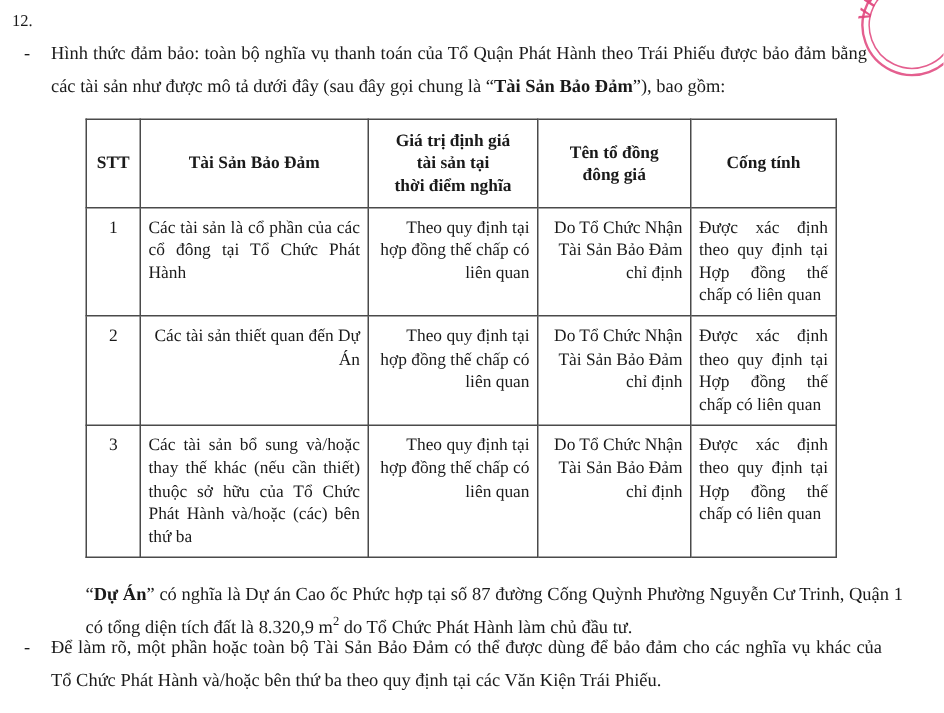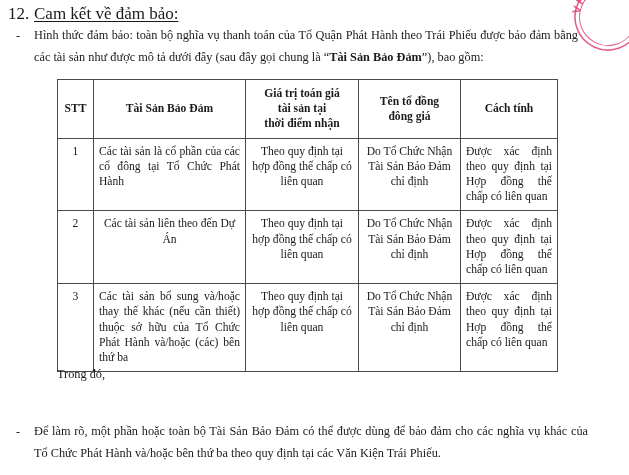--- a/index.html
+++ b/index.html
@@ -26,21 +26,21 @@
   }
 
   
   .heading-row {
     position: absolute;
     left: 8px;
     top: 6px;
     width: 560px;
     display: flex;
     align-items: flex-start;
-    font-size: 17px;
+    font-size: 11px;
     line-height: 16px;
   }
   .heading-num {
     width: 26px;
     flex: 0 0 26px;
   }
   .heading-text {
     text-decoration: underline;
     text-underline-offset: 1.5px;
   }
@@ -113,21 +113,21 @@
   .cell-stt {
     text-align: center;
     vertical-align: top;
     padding-top: 5px;
   }
   .cell-justify {
     text-align: justify;
     text-justify: inter-word;
   }
   .cell-left {
-    text-align: center;
+    text-align: right;
   }
 
   
   .para {
     position: absolute;
     font-size: 12.3px;
     line-height: 22px;
     text-align: justify;
   }
   #trong-do {
@@ -160,79 +160,78 @@
   }
   .stamp svg { display: block; }
 </style>
 </head>
 <body>
 
 <div class="page">
 
   <div class="heading-row">
     <span class="heading-num">12.</span>
-    <span class="heading-text">Cam kết về đảm bảo:</span>
   </div>
 
   <div class="bullet-block" id="intro-block">
     <span class="bullet-mark">-</span>
     <span class="bullet-body"><span>Hình thức đảm bảo: toàn bộ nghĩa vụ thanh toán của Tổ Quận Phát Hành theo Trái Phiếu được bảo đảm bằng các tài sản như được mô tả dưới đây (sau đây gọi chung là “</span><b>Tài Sản Bảo Đảm</b><span>”), bao gồm:</span></span>
   </div>
 
   <table class="asset-table">
     <colgroup>
       <col class="col-stt">
         <col class="col-asset">
         <col class="col-value">
       <col class="col-org">
         <col class="col-calc">
     </colgroup>
     <thead>
       <tr>
         <th>STT</th>
         <th>Tài Sản Bảo Đảm</th>
         <th>
-          <div>Giá trị toán giá</div>
+          <div>Giá trị định giá</div>
           <div>tài sản tại</div>
-          <div>thời điểm nhận</div>
+          <div>thời điểm nghĩa</div>
         </th>
         <th>
           <div>Tên tổ đồng</div>
           <div>đông giá</div>
         </th>
-        <th>Cách tính</th>
+        <th>Cống tính</th>
       </tr>
     </thead>
     <tbody>
       <tr>
         <td class="cell-stt">1</td>
         <td class="cell-justify">Các tài sản là cổ phần của các cổ đông tại Tổ Chức Phát Hành</td>
         <td class="cell-left">Theo quy định tại hợp đồng thế chấp có liên quan</td>
         <td class="cell-left">Do Tổ Chức Nhận Tài Sản Bảo Đảm chỉ định</td>
         <td class="cell-justify">Được xác định theo quy định tại Hợp đồng thế chấp có liên quan</td>
       </tr>
       <tr>
         <td class="cell-stt">2</td>
-        <td class="cell-left">Các tài sản liên theo đến Dự Án</td>
+        <td class="cell-left">Các tài sản thiết quan đến Dự Án</td>
         <td class="cell-left">Theo quy định tại hợp đồng thế chấp có liên quan</td>
         <td class="cell-left">Do Tổ Chức Nhận Tài Sản Bảo Đảm chỉ định</td>
         <td class="cell-justify">Được xác định theo quy định tại Hợp đồng thế chấp có liên quan</td>
       </tr>
       <tr>
         <td class="cell-stt">3</td>
         <td class="cell-justify">Các tài sản bổ sung và/hoặc thay thế khác (nếu cần thiết) thuộc sở hữu của Tổ Chức Phát Hành và/hoặc (các) bên thứ ba</td>
         <td class="cell-left">Theo quy định tại hợp đồng thế chấp có liên quan</td>
         <td class="cell-left">Do Tổ Chức Nhận Tài Sản Bảo Đảm chỉ định</td>
         <td class="cell-justify">Được xác định theo quy định tại Hợp đồng thế chấp có liên quan</td>
       </tr>
     </tbody>
   </table>
 
-  <div class="para" id="trong-do">Trong đó,</div>
-
+
+  <div class="para" id="duan-para"><span>“</span><b>Dự Án</b><span>” có nghĩa là Dự án Cao ốc Phức hợp tại số 87 đường Cống Quỳnh Phường Nguyễn Cư Trinh, Quận 1 có tổng diện tích đất là 8.320,9 m</span><sup>2</sup><span> do Tổ Chức Phát Hành làm chủ đầu tư.</span></div>
 
   <div class="bullet-block" id="clarify-block">
     <span class="bullet-mark">-</span>
     <span class="bullet-body">Để làm rõ, một phần hoặc toàn bộ Tài Sản Bảo Đảm có thể được dùng để bảo đảm cho các nghĩa vụ khác của Tổ Chức Phát Hành và/hoặc bên thứ ba theo quy định tại các Văn Kiện Trái Phiếu.</span>
   </div>
 
   <div class="stamp">
     <svg width="86" height="86" viewBox="0 0 86 86" aria-hidden="true">
       <g transform="rotate(-20 43 43)" fill="none" stroke="#e0447c" stroke-width="1.6" opacity="0.85">
         <circle cx="43" cy="43" r="33"></circle>

